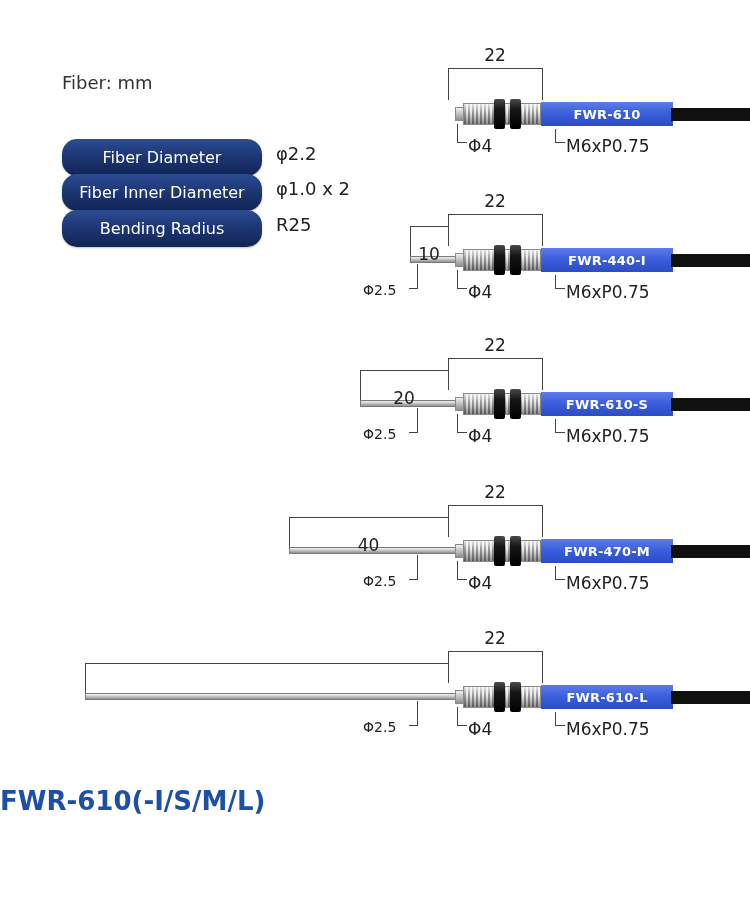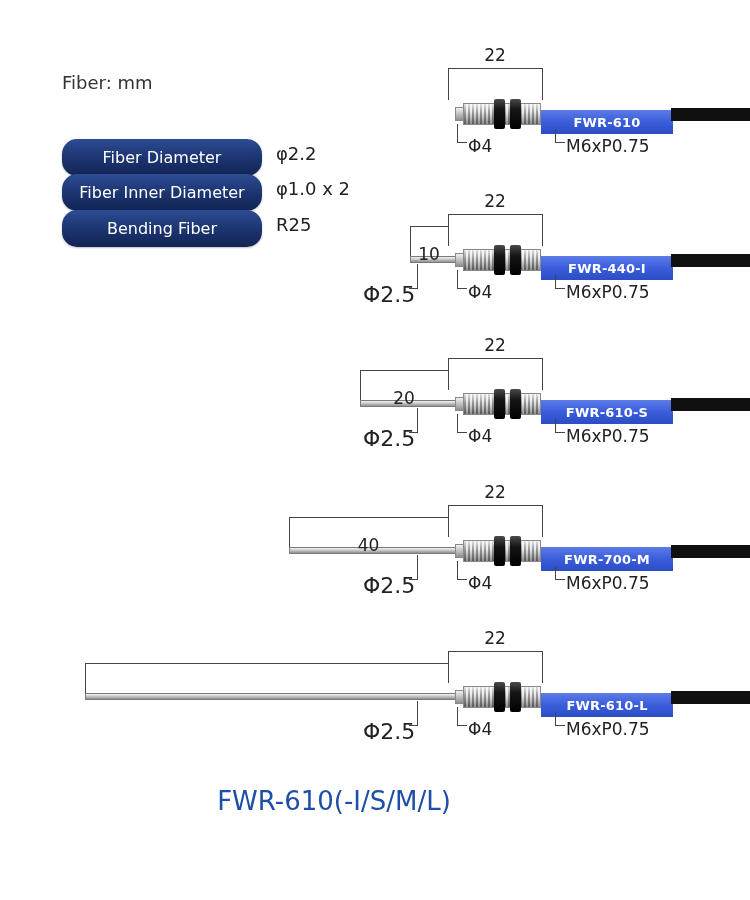--- a/index.html
+++ b/index.html
@@ -51,66 +51,66 @@
   }
   .nut {
     top:59px; width:11px; height:30px; border-radius:2px;
     background:linear-gradient(180deg,#4a4a4a 0%,#161616 35%,#000 100%);
   }
   .nut1 { left:489px; } .nut2 { left:505px; }
   .body-blue {
     left:536px; top:62px; width:132px; height:24px;
     background:linear-gradient(180deg,#5d7ce8 0%,#3a5ddb 50%,#2b4cc4 100%);
     color:#fff; font-size:13px; font-weight:bold;
-    display:flex; align-items:center; justify-content:center; letter-spacing:.2px;margin-top:8px;
+    display:flex; align-items:center; justify-content:center; letter-spacing:.2px;
   }
   .cable { left:666px; top:68px; width:84px; height:13px; background:#101010; }
 
   
   .dim22-line { left:443px; top:28px; width:94px; border-top:1px solid #444; }
   .dim22-extl { left:443px; top:28px; height:32px; border-left:1px solid #444; }
   .dim22-extr { left:537px; top:28px; height:32px; border-left:1px solid #444; }
   .dim22-label { left:443px; top:5px; width:94px; text-align:center; font-size:17px; }
 
   
   .tipdim-line { left:calc(450px - var(--tip)); top:40px; width:calc(var(--tip) - 7px); border-top:1px solid #444; }
   .tipdim-ext  { left:calc(450px - var(--tip)); top:40px; height:30px; border-left:1px solid #444; }
   .tipdim-label{ left:calc(450px - var(--tip)); top:17px; width:calc(var(--tip) - 7px); text-align:center; font-size:17px;margin-top:41px; }
 
   
   .lead-phi4   { left:452px; top:84px; width:9px;  height:18px; border-left:1px solid #444; border-bottom:1px solid #444; }
   .phi4-label  { left:463px; top:96px; font-size:17px; }
   .lead-thread { left:550px; top:89px; width:9px;  height:13px; border-left:1px solid #444; border-bottom:1px solid #444; }
   .thread-label{ left:561px; top:96px; font-size:17px; }
   .lead-phi25  { left:404px; top:78px; width:8px;  height:24px; border-right:1px solid #444; border-bottom:1px solid #444; }
-  .phi25-label { left:358px; top:96px; font-size:22px; }
+  .phi25-label { left:358px; top:96px; font-size:14px; }
 
   
   .series-title {
-    position:absolute; left:0; top:786px; width:668px; text-align:center;
-    font-size:26px; font-weight:normal; color:#1d4fa8;
+    position:absolute; left:0; top:786px; width:668px; 
+    font-size:26px; font-weight:bold; color:#1d4fa8;
   }
 </style>
 </head>
 <body>
 
 <div class="unit-label">Fiber: mm</div>
 
 <div class="pill pill-1">
   <span>Fiber Diameter</span>
 </div>
 <div class="spec-val val-1">φ2.2</div>
 
 <div class="pill pill-2">
   <span>Fiber Inner Diameter</span>
 </div>
 <div class="spec-val val-2">φ1.0 x 2</div>
 
 <div class="pill pill-3">
-  <span>Bending Fiber</span>
+  <span>Bending Radius</span>
 </div>
 <div class="spec-val val-3">R25</div>
 
 <div class="sensor-row row-0">
   <div class="dim22-line"></div>
   <div class="dim22-extl"></div>
   <div class="dim22-extr"></div>
   <span class="dim22-label">22</span>
   <div class="nose"></div>
   <div class="threads"></div>
@@ -183,21 +183,21 @@
   <span class="tipdim-label">40</span>
   <div class="dim22-line"></div>
   <div class="dim22-extl"></div>
   <div class="dim22-extr"></div>
   <span class="dim22-label">22</span>
   <div class="nose"></div>
   <div class="threads"></div>
   <div class="nut nut1"></div>
   <div class="nut nut2"></div>
   <div class="body-blue">
-    <span>FWR-700-M</span>
+    <span>FWR-470-M</span>
   </div>
   <div class="cable"></div>
   <div class="lead-phi25"></div>
   <span class="phi25-label">Φ2.5</span>
   <div class="lead-phi4"></div>
   <span class="phi4-label">Φ4</span>
   <div class="lead-thread"></div>
   <span class="thread-label">M6xP0.75</span>
 </div>
 

